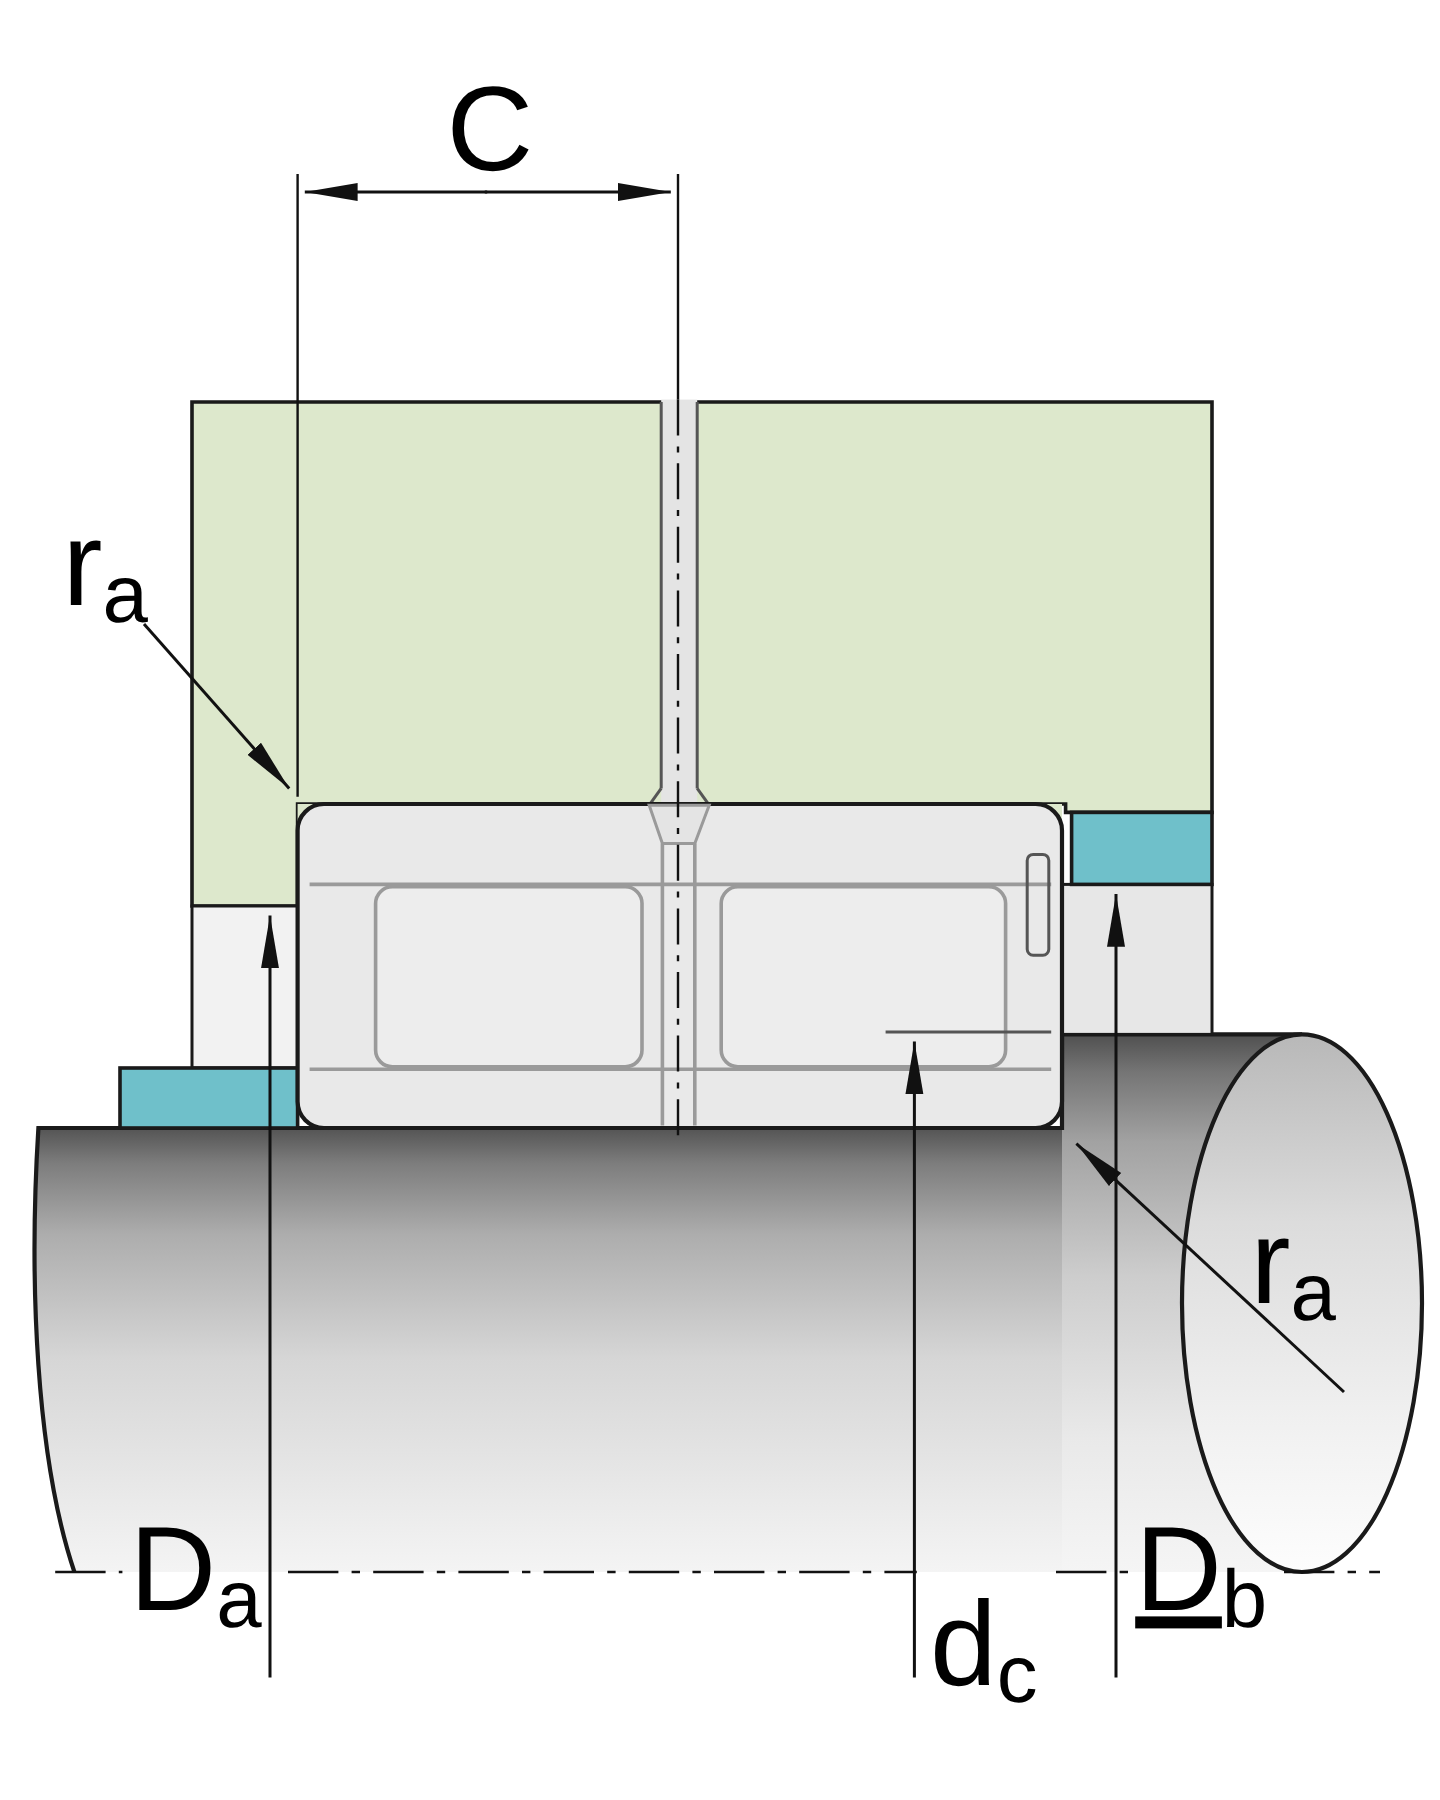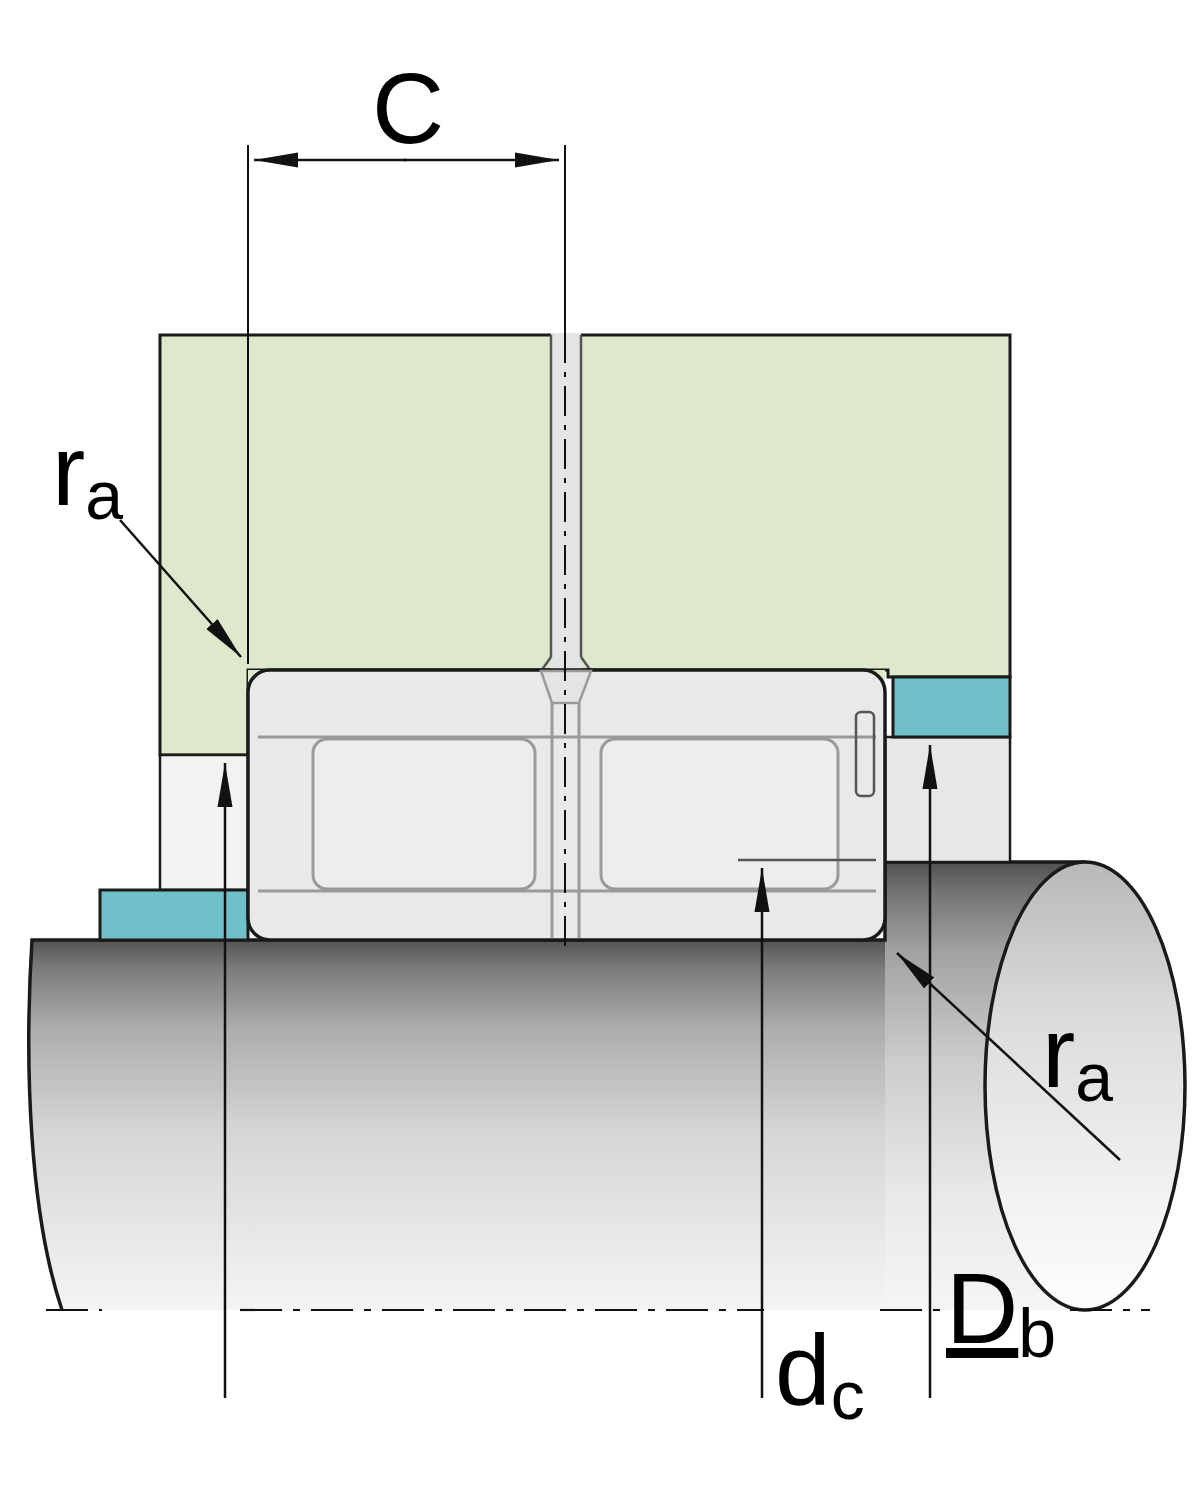--- a/index.html
+++ b/index.html
@@ -142,20 +142,23 @@
   </div>
 
   <div class="lbl" style="left:52px;top:420px;">
     <span>r</span><sub>a</sub>
   </div>
 
   <div class="lbl" style="left:1042px;top:1002px;">
     <span>r</span><sub>a</sub>
   </div>
 
+  <div class="lbl" style="left:108px;top:1258px;">
+    <span>D</span><sub>a</sub>
+  </div>
 
   <div class="lbl" style="left:775px;top:1320px;">
     <span>d</span><sub>c</sub>
   </div>
 
   <div class="lbl" style="left:946px;top:1258px;text-decoration:underline;">
     <span>D</span><sub>b</sub>
   </div>
 
 </div>

